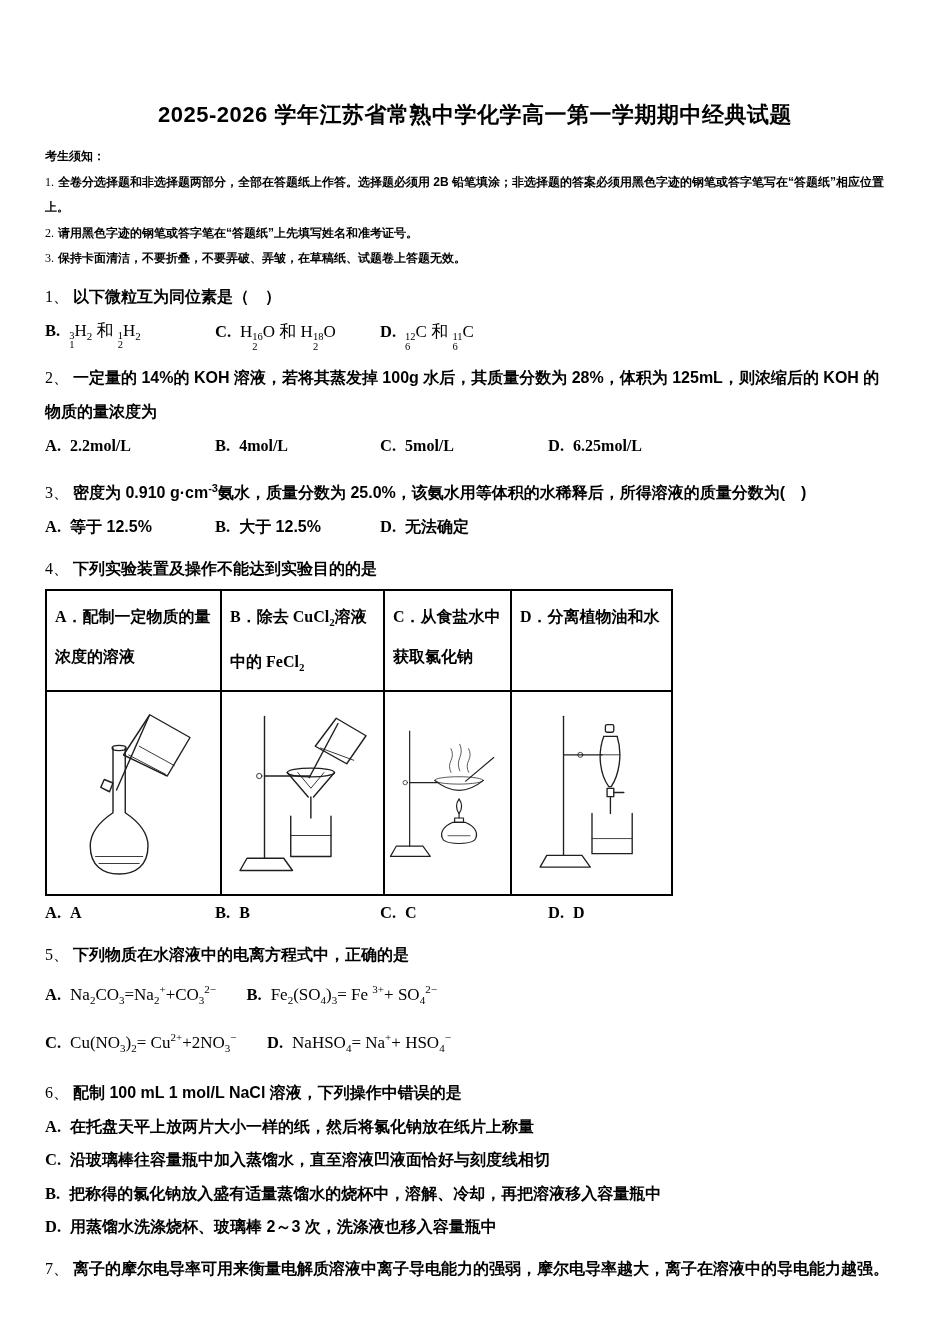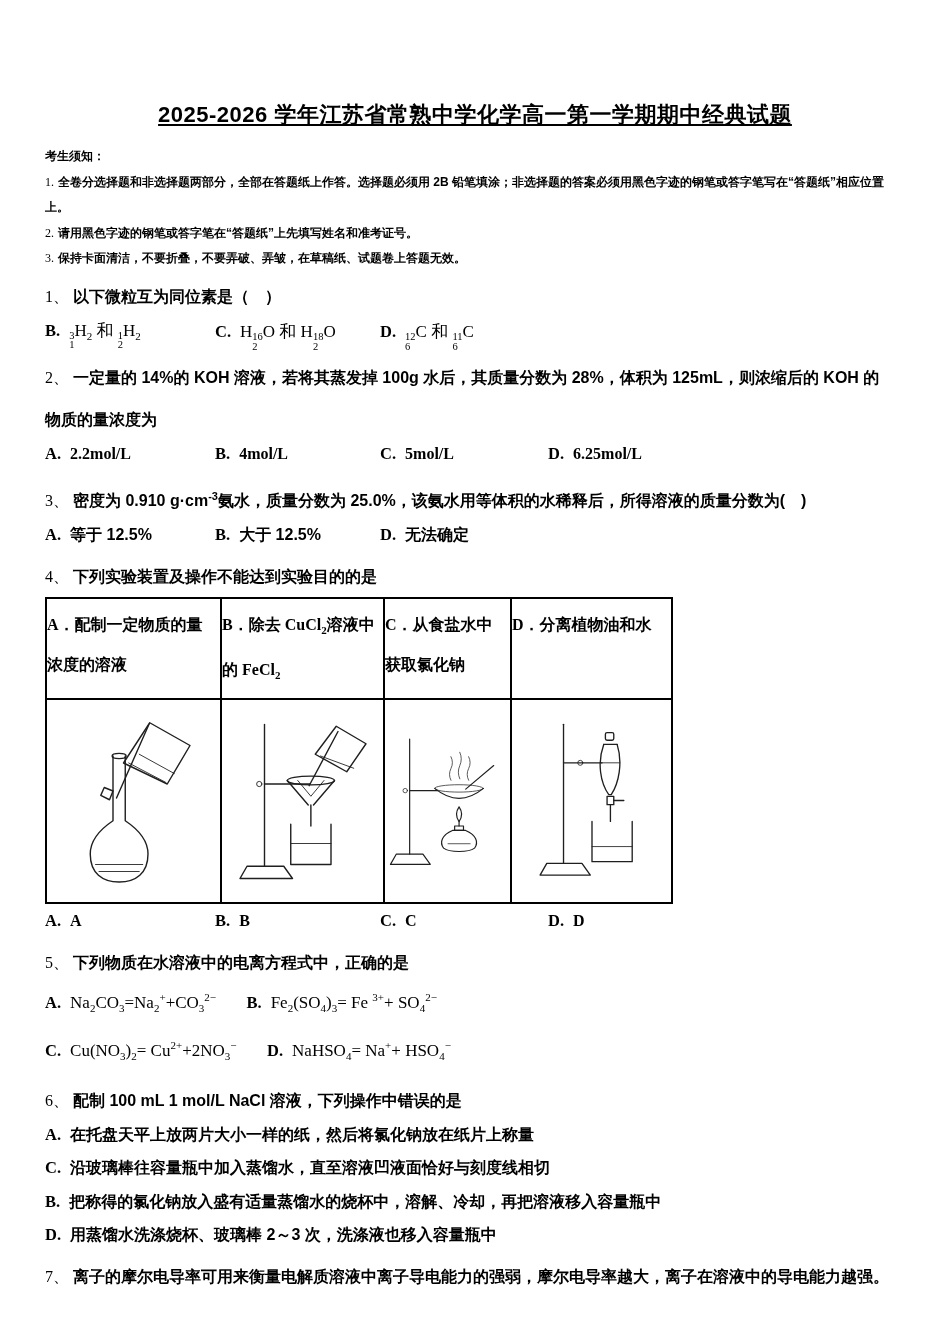--- a/index.html
+++ b/index.html
@@ -3,43 +3,43 @@
 <meta charset="utf-8">
 <style>
   html,body{margin:0;padding:0;}
   body{
     width:950px;height:1344px;background:#ffffff;color:#000;
     font-family:"Liberation Sans",sans-serif;overflow:hidden;
   }
   .page{box-sizing:border-box;width:950px;height:1344px;padding:100px 45px 0 45px;}
   .title{
     text-align:center;font-size:22px;font-weight:bold;margin:0 0 14px 0;
-    line-height:30px;letter-spacing:0.5px;text-decoration:underline;
+    line-height:30px;letter-spacing:0.5px;
   }
   .notice{margin-top:12px;}
   .nline{font-size:12px;font-weight:bold;line-height:25.5px;}
   .nnum{font-family:"Liberation Serif",serif;font-weight:normal;margin-right:4px;}
   .section-heading{margin-top:16px;font-size:16.5px;font-weight:bold;line-height:27px;}
   .q{margin-top:8px;}
-  .stem{font-size:16px;font-weight:bold;line-height:34px;margin-top:8px;}
+  .stem{font-size:16px;font-weight:bold;line-height:34px;}
   .qnum{font-family:"Liberation Serif",serif;font-weight:normal;font-size:16px;margin-right:4px;}
   .optgrid{display:grid;grid-template-columns:170px 165px 168px 1fr;line-height:34px;font-size:16px;align-items:center;}
   .opt{white-space:nowrap;}
   .letter{font-family:"Liberation Serif",serif;font-weight:bold;font-size:16.5px;margin-right:9px;}
   .btxt{font-weight:bold;}
   .sval{font-family:"Liberation Serif",serif;font-weight:bold;}
   .formula{font-family:"Liberation Serif",serif;font-weight:normal;font-size:17px;}
   .formula sub,.formula sup,.stem sub,.stem sup{font-size:11px;}
   .stack{display:inline-flex;flex-direction:column;font-size:10.5px;line-height:9.5px;
          vertical-align:-3px;text-align:left;font-family:"Liberation Serif",serif;}
   .fline{line-height:37px;font-size:16px;white-space:nowrap;}
   .fgap{margin-left:26px;}
   table.appt{border-collapse:collapse;margin-top:3px;}
   table.appt td{border:2px solid #000;vertical-align:top;}
-  td.hcell{font-size:16px;font-weight:bold;line-height:40px;padding:6px 8px 2px 0;font-family:"Liberation Sans",sans-serif;}
+  td.hcell{font-size:16px;font-weight:bold;line-height:40px;padding:6px 8px 2px 8px;font-family:"Liberation Sans",sans-serif;}
   td.hcell .formula{font-weight:bold;font-size:16px;}
   td.dcell{height:198px;text-align:center;vertical-align:middle;padding:2px;}
   .opts-col .opt{display:block;line-height:33.5px;white-space:normal;}
   svg.diagram{display:block;margin:0 auto;}
   svg.diagram *{stroke:#1f1f1f;fill:none;stroke-width:1.6;stroke-linecap:round;stroke-linejoin:round;}
   svg.diagram .thin{stroke-width:1;}
 </style>
 </head>
 <body>
 

